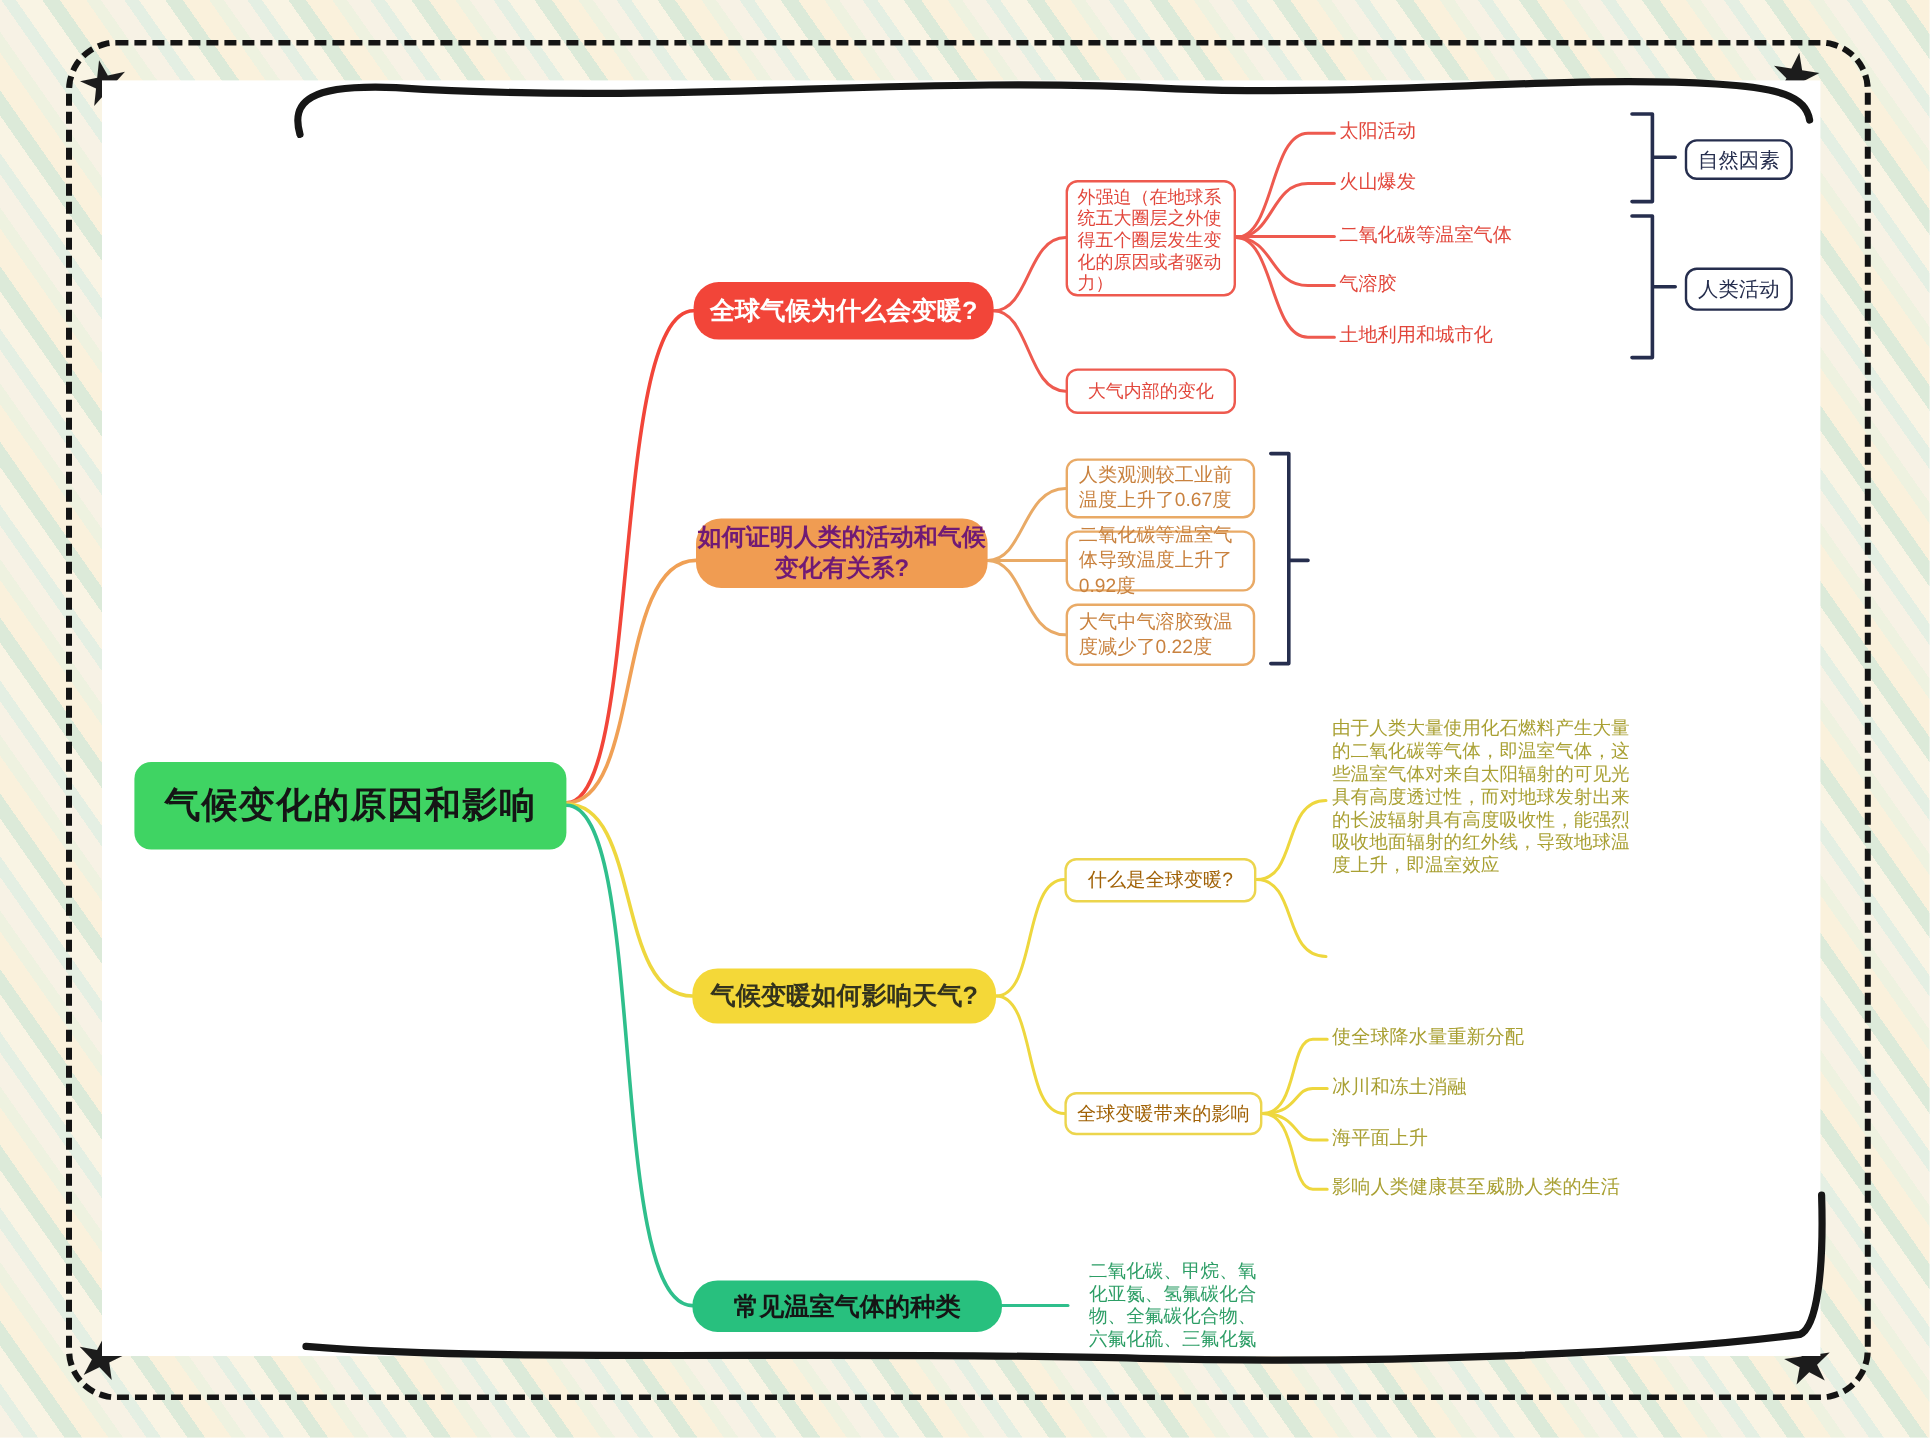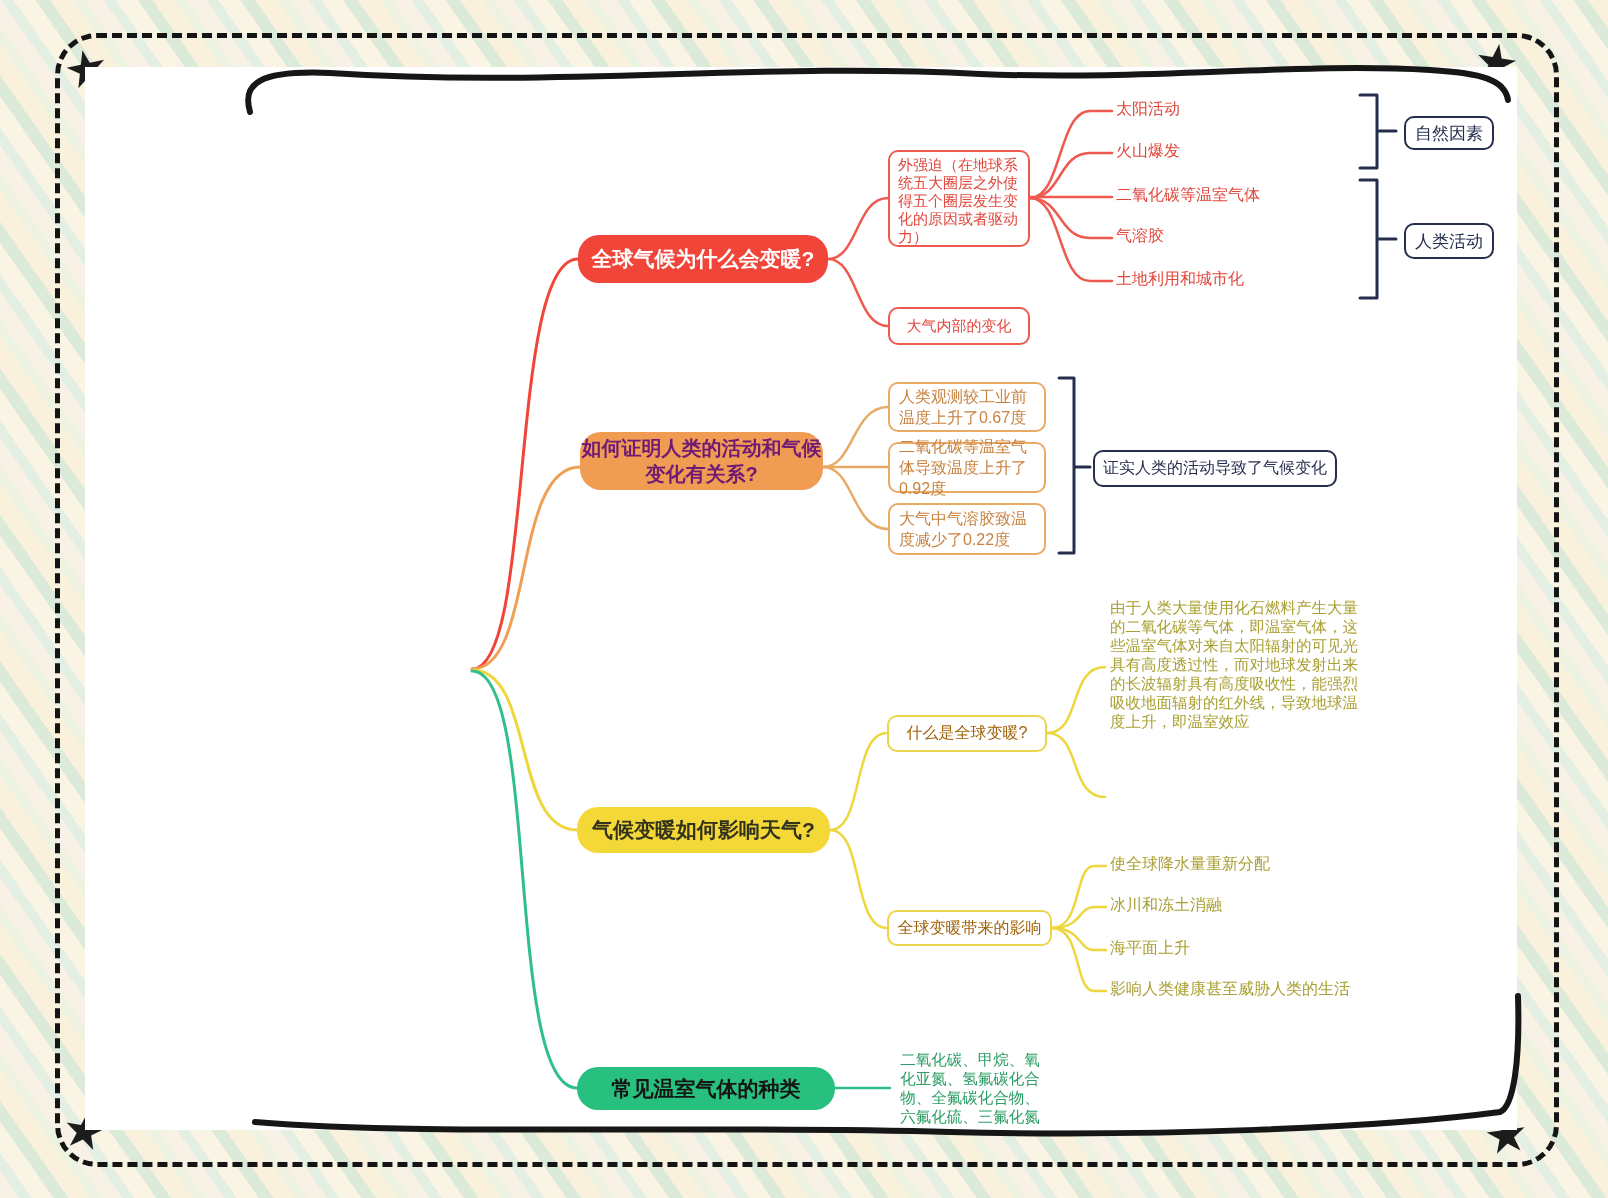--- a/index.html
+++ b/index.html
@@ -45,21 +45,21 @@
   .natural{left:1404px;top:116px;height:34px;}
   .human{left:1404px;top:223px;height:36px;}
   .conclusion{left:1093px;top:450px;width:244px;height:37px;display:flex;align-items:center;justify-content:center;font-size:16px;}
 
   .leaf{position:absolute;white-space:nowrap;font-size:16px;transform:translateY(-55%);}
   .leaf-red{color:#e2473c;}
   .leaf-yellow{color:#a9a033;}
   .para{position:absolute;width:252px;font-size:15.5px;line-height:19px;color:#a9a033;text-align:left;}
   .para1{left:1110px;top:598px;}
   .para2{left:1110px;top:755px;}
-  .gases{position:absolute;left:893px;top:1050px;width:154px;font-size:15.5px;line-height:19px;color:#2d9e66;text-align:center;}
+  .gases{position:absolute;left:893px;top:1050px;width:154px;font-size:15.5px;line-height:19px;color:#2d9e66;text-align:right;}
 </style>
 </head>
 <body>
 
 <div id="stage">
 
   <div class="star" style="left:64px;top:44px;transform:rotate(-12deg);">★</div>
   <div class="star" style="left:1474px;top:38px;transform:rotate(9deg);">★</div>
   <div class="star" style="left:62px;top:1106px;transform:rotate(10deg);">★</div>
   <div class="star" style="left:1484px;top:1110px;transform:rotate(-8deg);">★</div>
@@ -101,37 +101,37 @@
       <path d="M1052,928 C1082,928 1078,950 1094,950 H1106" stroke="#eed73e" stroke-width="2.5"></path>
       <path d="M1052,928 C1082,928 1074,991 1094,991 H1106" stroke="#eed73e" stroke-width="2.5"></path>
 
       <path d="M835,1088 H890" stroke="#2fbf8c" stroke-width="2.5"></path>
 
       <path d="M250,112 C242,84 258,70 330,73 C560,88 760,62 980,74 C1150,81 1300,62 1430,70 C1482,73 1505,80 1508,100" stroke="#161616" stroke-width="6"></path>
       <path d="M255,1122 C420,1136 700,1125 950,1132 C1150,1137 1380,1128 1500,1112 C1514,1106 1520,1060 1518,996" stroke="#161616" stroke-width="6"></path>
     </g>
   </svg>
 
+  <div class="node root">气候变化的原因和影响</div>
 
   <div class="node topic topic-red">全球气候为什么会变暖?</div>
   <div class="childbox box-red ext-forcing">外强迫（在地球系统五大圈层之外使得五个圈层发生变化的原因或者驱动力）</div>
   <div class="childbox box-red internal">大气内部的变化</div>
   <div class="leaf leaf-red" style="left:1116px;top:111px;">太阳活动</div>
   <div class="leaf leaf-red" style="left:1116px;top:153px;">火山爆发</div>
   <div class="leaf leaf-red" style="left:1116px;top:197px;">二氧化碳等温室气体</div>
   <div class="leaf leaf-red" style="left:1116px;top:238px;">气溶胶</div>
   <div class="leaf leaf-red" style="left:1116px;top:281px;">土地利用和城市化</div>
   <div class="childbox box-navy group-box natural">自然因素</div>
   <div class="childbox box-navy group-box human">人类活动</div>
 
   <div class="node topic topic-orange">如何证明人类的活动和气候变化有关系?</div>
   <div class="childbox box-orange evid evid1">人类观测较工业前温度上升了0.67度</div>
   <div class="childbox box-orange evid evid2">二氧化碳等温室气体导致温度上升了0.92度</div>
   <div class="childbox box-orange evid evid3">大气中气溶胶致温度减少了0.22度</div>
-  <div class="childbox box-navy conclusion">证实人类的活动导致了气候变化</div>
 
   <div class="node topic topic-yellow">气候变暖如何影响天气?</div>
   <div class="childbox box-yellow whatis">什么是全球变暖?</div>
   <div class="para para1">由于人类大量使用化石燃料产生大量的二氧化碳等气体，即温室气体，这些温室气体对来自太阳辐射的可见光具有高度透过性，而对地球发射出来的长波辐射具有高度吸收性，能强烈吸收地面辐射的红外线，导致地球温度上升，即温室效应</div>
   <div class="childbox box-yellow impacts-box">全球变暖带来的影响</div>
   <div class="leaf leaf-yellow" style="left:1110px;top:866px;">使全球降水量重新分配</div>
   <div class="leaf leaf-yellow" style="left:1110px;top:907px;">冰川和冻土消融</div>
   <div class="leaf leaf-yellow" style="left:1110px;top:950px;">海平面上升</div>
   <div class="leaf leaf-yellow" style="left:1110px;top:991px;">影响人类健康甚至威胁人类的生活</div>
 

